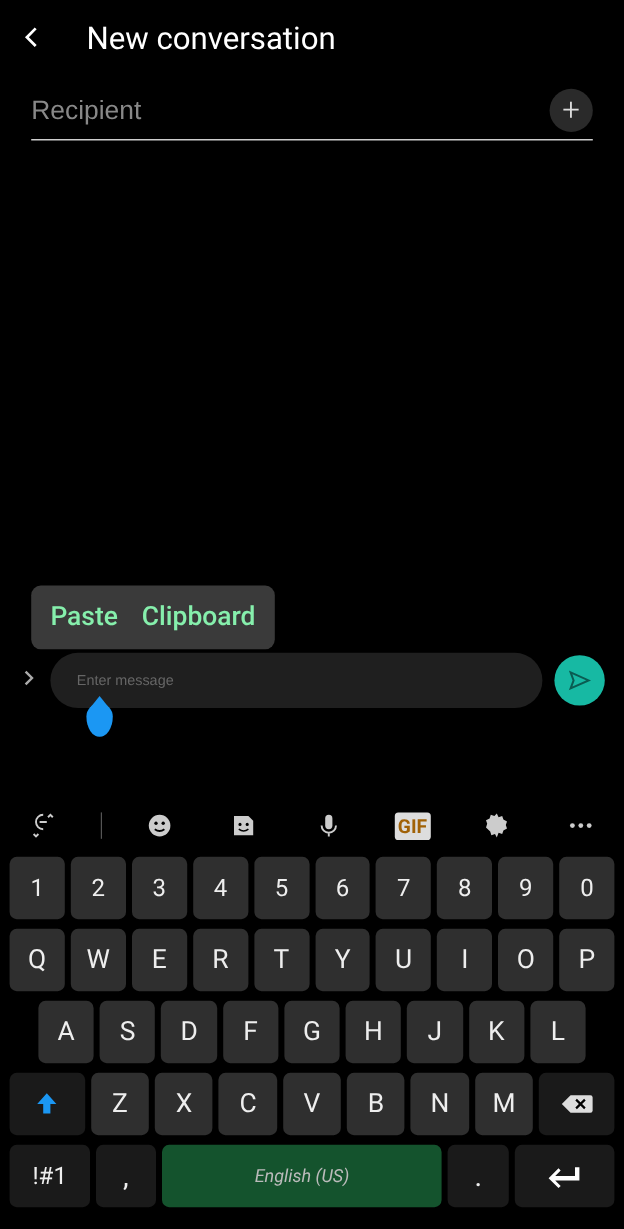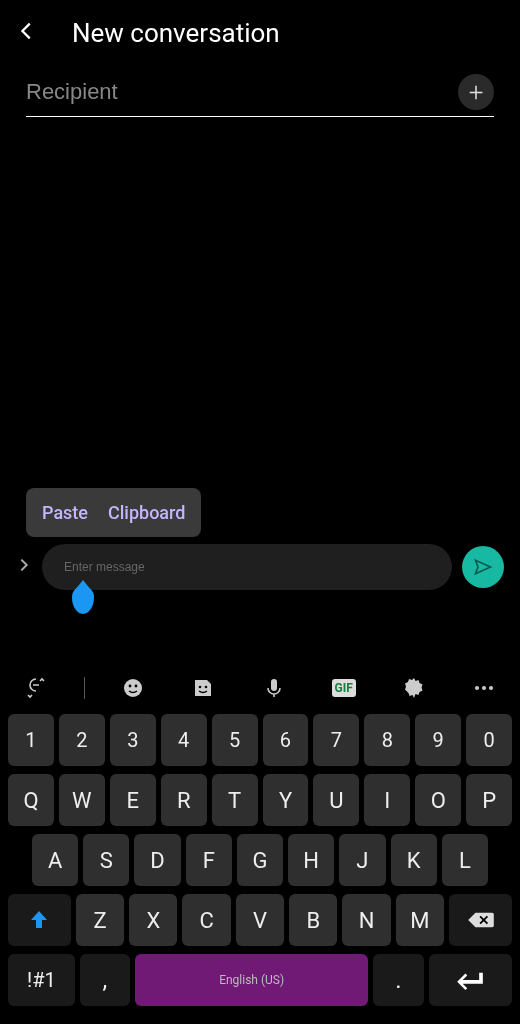--- a/index.html
+++ b/index.html
@@ -47,21 +47,21 @@
   .popup {
     position: absolute;
     left: 26px;
     top: 488px;
     background: #3a3a3a;
     border-radius: 8px;
     display: flex;
     padding: 14px 16px;
     gap: 20px;
   }
-  .popup-item { font-size: 18px; font-weight: 500; color: #c4b5fd; cursor: pointer; }
+  .popup-item { font-size: 22px; font-weight: 500; color: #86efac; cursor: pointer; }
   .compose-row {
     position: absolute;
     left: 16px; right: 16px;
     top: 544px;
     display: flex;
     align-items: center;
     gap: 10px;
   }
   .expand-icon { color: #888; font-size: 24px; font-weight: bold; }
   .message-input {
@@ -130,26 +130,26 @@
     user-select: none;
   }
   .key.num { font-size: 20px; }
   .kb-row.offset { padding: 0 26px; }
   .key.shift { flex: 1.3; background: #1a1a1a; }
   .key.shift svg { fill: #1b97f3; width: 24px; height: 24px; }
   .key.backspace { flex: 1.3; background: #1a1a1a; }
   .key.backspace svg { fill: #ddd; width: 30px; height: 22px; }
   .key.sym { flex: 1.2; background: #1a1a1a; font-size: 20px; }
   .key.comma, .key.period { flex: 0.9; background: #1a1a1a; font-size: 24px;}
-  .key.space { flex: 4.2; background: #701a75; font-size: 12px; color: #bbb; }
+  .key.space { flex: 4.2; background: #14532d; font-size: 15px; color: #bbb; font-style: italic; }
   .key.enter { flex: 1.5; background: #1a1a1a; }
   .key.enter svg { fill: #fff; width: 30px; height: 22px; }
   .gif-badge {
-    background: #ddd; color: #15803d;
-    font-size: 12px; font-weight: 700;
+    background: #ddd; color: #a16207;
+    font-size: 16px; font-weight: 700;
     padding: 2px 3px; border-radius: 3px;
   }
 </style>
 </head>
 <body>
 
 <div class="header">
   <div class="back-icon">
     <svg viewBox="0 0 24 24" fill="none" stroke="#fff" stroke-width="2.5">
         <polyline points="15 4 7 12 15 20"></polyline>

